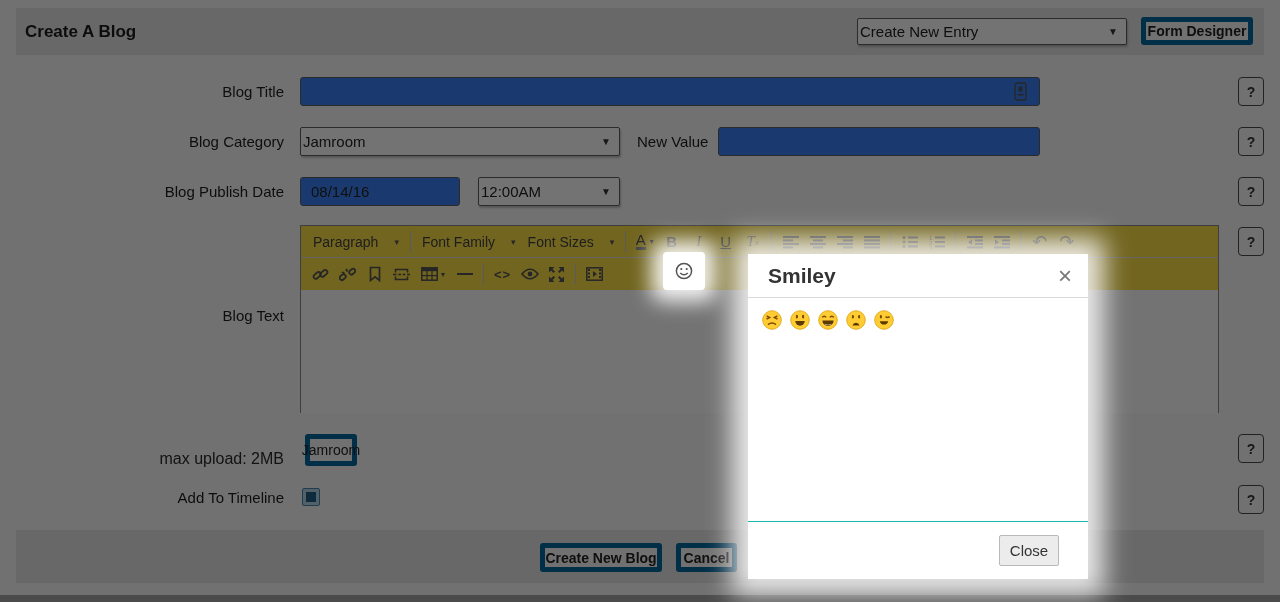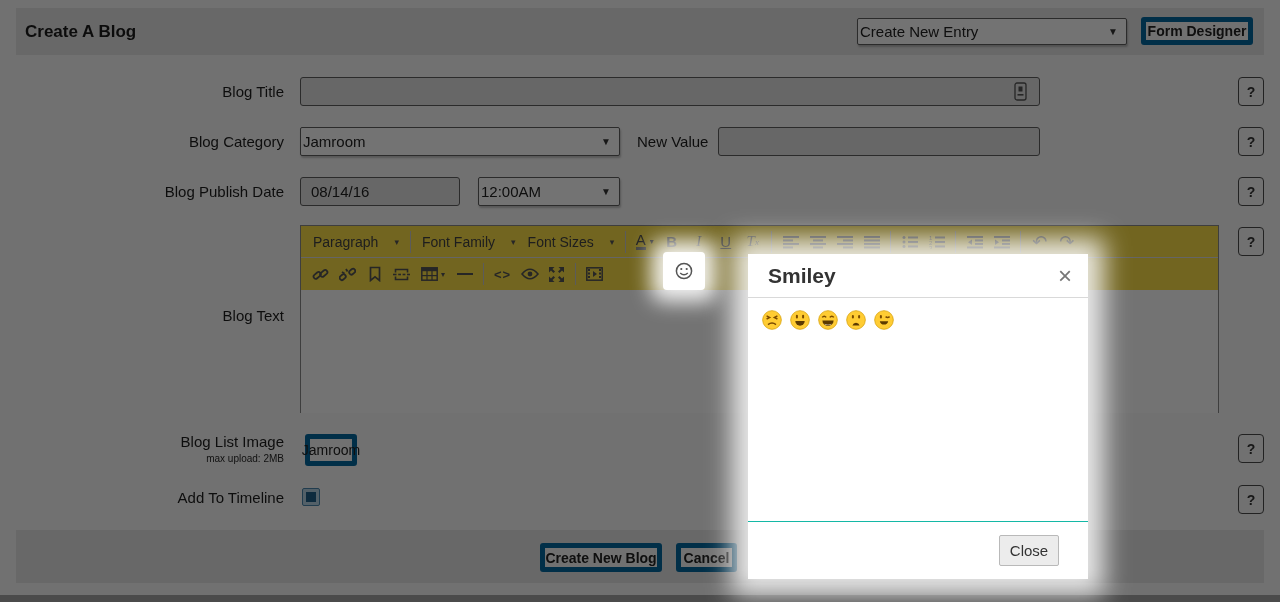--- a/index.html
+++ b/index.html
@@ -12,29 +12,29 @@
   .band.header { left:16px; top:8px; width:1248px; height:47px; }
   .band.footer { left:16px; top:530px; width:1248px; height:53px; }
   .page-title { position:absolute; left:25px; top:8px; height:47px; line-height:47px; font-size:17px; font-weight:bold; color:#1c1c1c; }
   .bottom-strip { position:absolute; left:0; top:595px; width:1280px; height:7px; background:#a6a6a6; }
 
   
   .sel { position:absolute; background:#fff; border:1px solid #5f5f5f; border-radius:2px;
          box-shadow:1px 2px 2px rgba(0,0,0,0.22); display:flex; align-items:center;
          justify-content:space-between; font-size:15px; color:#222; padding:0 8px 0 2px; cursor:pointer; }
   .sel .caret { font-size:10px; color:#333; }
-  .txt { position:absolute; background:#e5e5e5; border:1px solid #5f5f5f; border-radius:3px;
+  .txt { position:absolute; background:#3b82f6; border:1px solid #5f5f5f; border-radius:3px;
          font-family:"Liberation Sans",sans-serif; font-size:15px; color:#222; padding:0 10px; }
   .btn { position:absolute; background:#fafafa; border:5px solid #0369a1; border-radius:3px;
          font-size:14px; font-weight:bold; color:#222; display:flex; align-items:center;
          justify-content:center; cursor:pointer; }
   .lbl { position:absolute; left:0; width:292px; text-align:right; padding-right:8px;
          font-size:15px; color:#1e1e1e; }
   .sublbl { position:absolute; left:0; width:292px; text-align:right; padding-right:8px;
-            font-size:10px; color:#2a2a2a; }
+            font-size:16px; color:#2a2a2a; }
   .help { position:absolute; left:1238px; width:26px; height:29px; border:1px solid #4c4c4c;
           border-radius:4px; background:#fafafa; font-size:14px; font-weight:bold; color:#333;
           display:flex; align-items:center; justify-content:center; cursor:pointer; }
 
   
   .editor { position:absolute; left:300px; top:225px; width:919px; height:188px;
             border:1px solid #8a8a8a; background:#fff; }
   .toolbar { height:32px; background:#fde047; display:flex; align-items:center; padding:0 6px; }
   .toolbar.r1 { border-bottom:1px solid #e0e0e0; }
   .tsep { width:1px; height:22px; background:#c9c9c9; margin:0 5px; flex:none; }
@@ -330,21 +330,20 @@
             </g>
           </svg>
         </div>
 
       <div style="width:34px;"></div>
     </div>
     <div class="ed-body"></div>
   </div>
   <button class="help" style="top:227px;">?</button>
 
-  <div class="lbl" style="top:432px; height:20px; line-height:20px;">Blog List Image</div>
   <div class="sublbl" style="top:452px; height:14px; line-height:14px;">max upload: 2MB</div>
   <div class="btn" style="left:305px; top:434px; width:52px; height:32px; font-weight:normal;">
     <span>Jamroom</span>
   </div>
   <button class="help" style="top:434px;">?</button>
 
   <div class="lbl" style="top:488px; height:19px; line-height:19px;">Add To Timeline</div>
   <div class="chk">
       <div class="inner"></div>
     </div>

